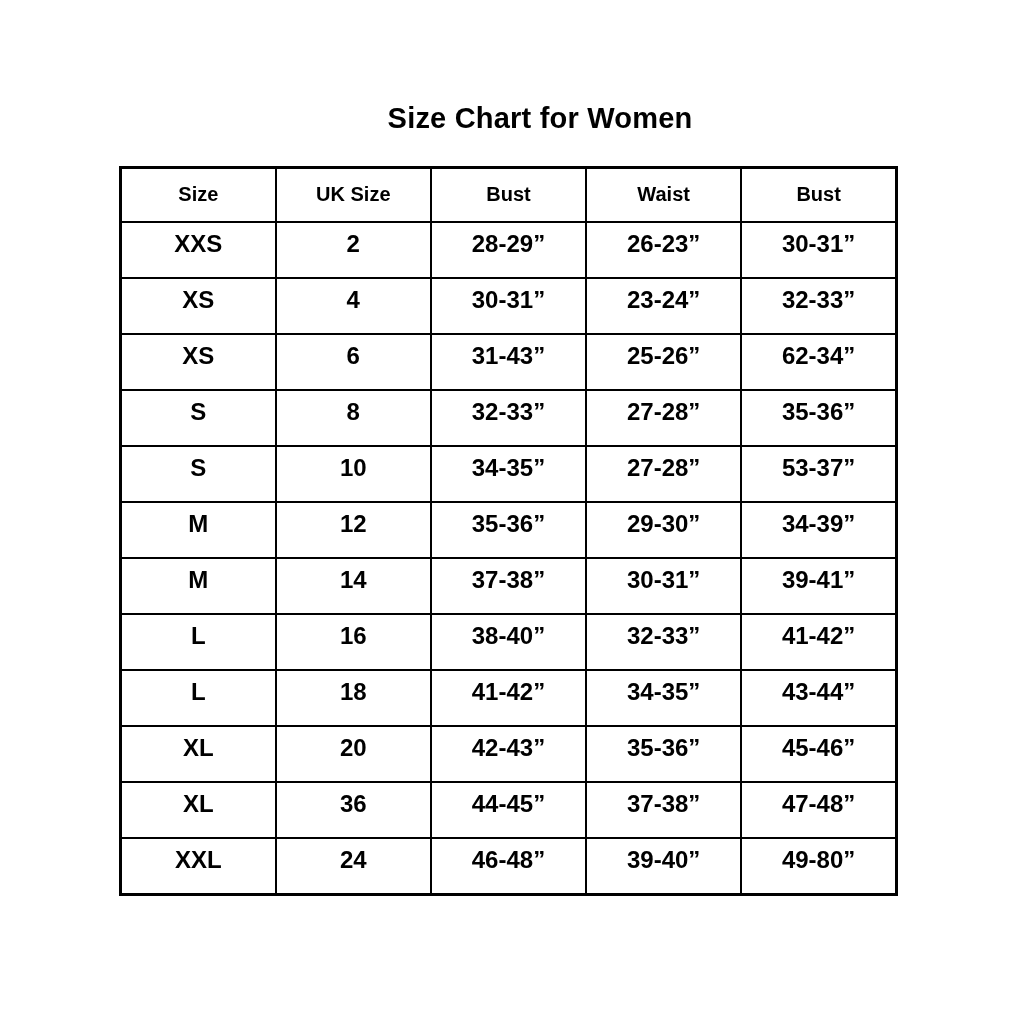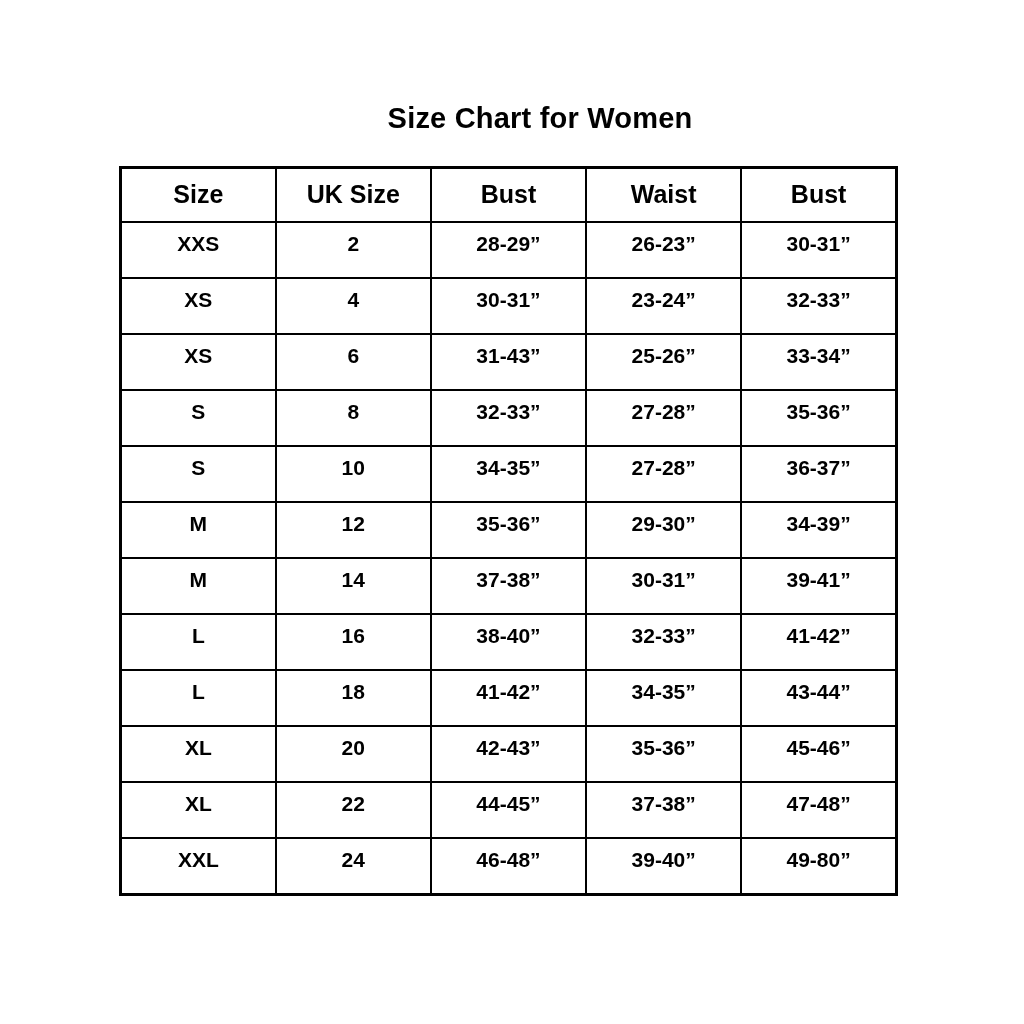--- a/index.html
+++ b/index.html
@@ -38,26 +38,26 @@
   .size-chart th,
   .size-chart td {
     border: 2px solid #000000;
     text-align: center;
     vertical-align: middle;
     font-weight: bold;
     background: #ffffff;
   }
   .size-chart th {
     height: 50px;
-    font-size: 25px;
+    font-size: 20px;
     padding: 0 0 2px 0;
   }
   .size-chart td {
     height: 42px;
-    font-size: 21px;
+    font-size: 24px;
     padding: 0 0 12px 0;
     margin-left: 36px;
   }
 </style>
 </head>
 <body>
 
 <div class="page-title">Size Chart for Women</div>
 
 <table class="size-chart">
@@ -83,35 +83,35 @@
         <td>4</td>
         <td>30-31”</td>
         <td>23-24”</td>
         <td>32-33”</td>
       </tr>
       <tr>
         <td>XS</td>
         <td>6</td>
         <td>31-43”</td>
         <td>25-26”</td>
-        <td>33-34”</td>
+        <td>62-34”</td>
       </tr>
       <tr>
         <td>S</td>
         <td>8</td>
         <td>32-33”</td>
         <td>27-28”</td>
         <td>35-36”</td>
       </tr>
       <tr>
         <td>S</td>
         <td>10</td>
         <td>34-35”</td>
         <td>27-28”</td>
-        <td>36-37”</td>
+        <td>53-37”</td>
       </tr>
       <tr>
         <td>M</td>
         <td>12</td>
         <td>35-36”</td>
         <td>29-30”</td>
         <td>34-39”</td>
       </tr>
       <tr>
         <td>M</td>
@@ -136,21 +136,21 @@
       </tr>
       <tr>
         <td>XL</td>
         <td>20</td>
         <td>42-43”</td>
         <td>35-36”</td>
         <td>45-46”</td>
       </tr>
       <tr>
         <td>XL</td>
-        <td>22</td>
+        <td>36</td>
         <td>44-45”</td>
         <td>37-38”</td>
         <td>47-48”</td>
       </tr>
       <tr>
         <td>XXL</td>
         <td>24</td>
         <td>46-48”</td>
         <td>39-40”</td>
         <td>49-80”</td>

